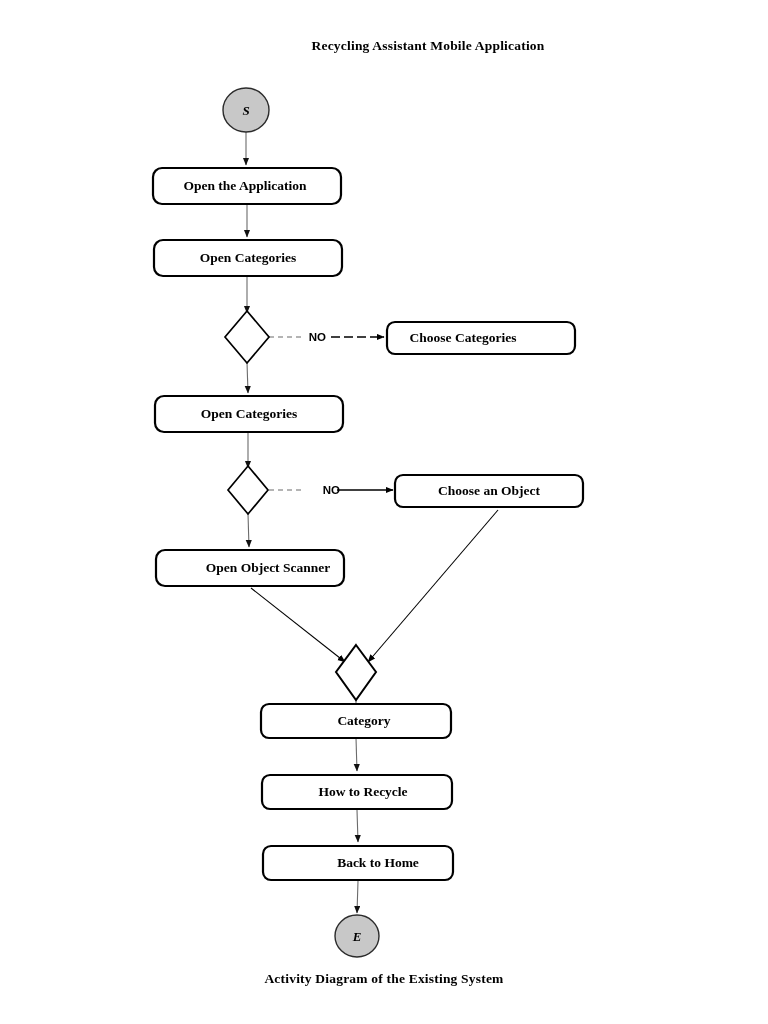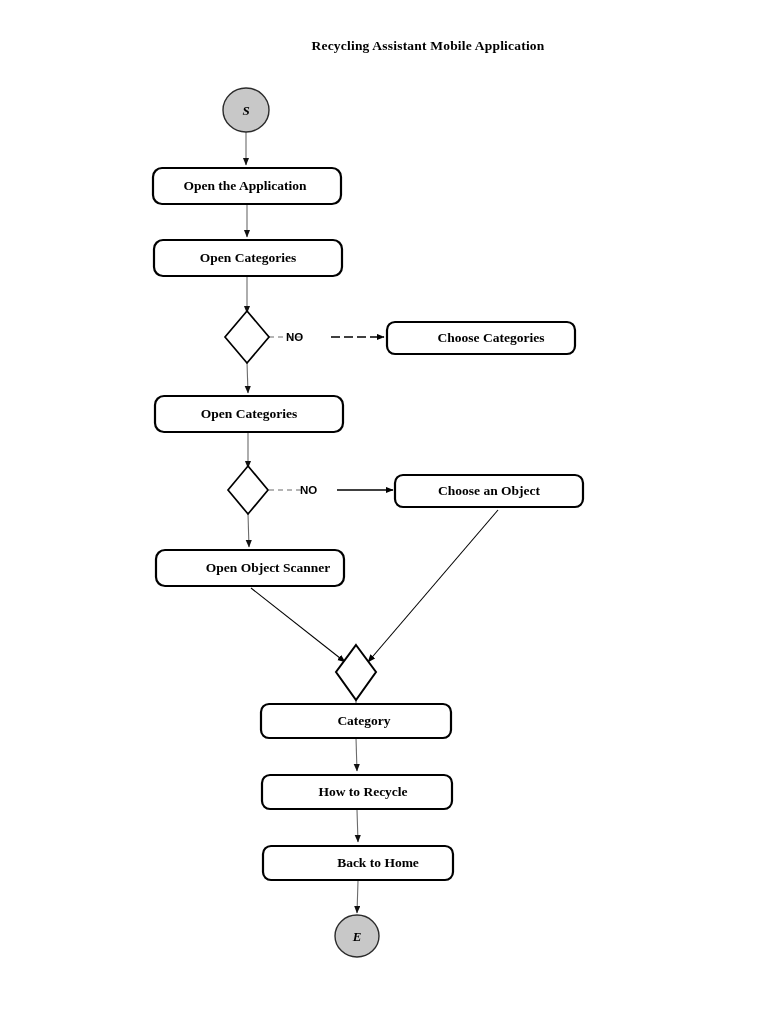--- a/index.html
+++ b/index.html
@@ -57,21 +57,21 @@
     position: absolute;
     text-align: center;
     font-weight: bold;
     font-size: 13px;
     font-style: italic;
     pointer-events: none;
   }
 
   .edge-label {
     position: absolute;
-    text-align: left;
+    text-align: right;
     font-weight: bold;
     font-size: 11.5px;
     font-family: "Liberation Sans", "DejaVu Sans", sans-serif;
     pointer-events: none;
     white-space: nowrap;
   }
 </style>
 </head>
 <body>
 
@@ -149,32 +149,33 @@
   </svg>
 
   <div class="terminal-label" style="left:216px; top:103px; width:60px;">S</div>
 
   <div class="node-label" style="left:153px; top:179px; width:184px;text-align:center;">Open the Application</div>
 
   <div class="node-label" style="left:154px; top:251px; width:188px;">Open Categories</div>
 
   <div class="edge-label" style="left:286px; top:331px; width:40px;">NO</div>
 
-  <div class="node-label" style="left:387px; top:331px; width:152px;padding-left:28px;">Choose Categories</div>
+  <div class="node-label" style="left:387px; top:331px; width:152px;">Choose Categories</div>
 
   <div class="node-label" style="left:155px; top:407px; width:188px;">Open Categories</div>
 
   <div class="edge-label" style="left:300px; top:484px; width:40px;">NO</div>
 
   <div class="node-label" style="left:395px; top:484px; width:188px;font-family:Liberation Serif, serif;">Choose an Object</div>
 
   <div class="node-label" style="left:156px; top:561px; width:224px;">Open Object Scanner</div>
 
   <div class="node-label" style="left:261px; top:714px; width:206px;">Category</div>
 
   <div class="node-label" style="left:268px; top:785px; width:190px;">How to Recycle</div>
 
   <div class="node-label" style="left:263px; top:856px; width:230px;">Back to Home</div>
 
   <div class="terminal-label" style="left:327px; top:929px; width:60px;">E</div>
 
+  <div class="title-text" id="diagram-caption">Activity Diagram of the Existing System</div>
 
 </div>
 
 </body></html>

